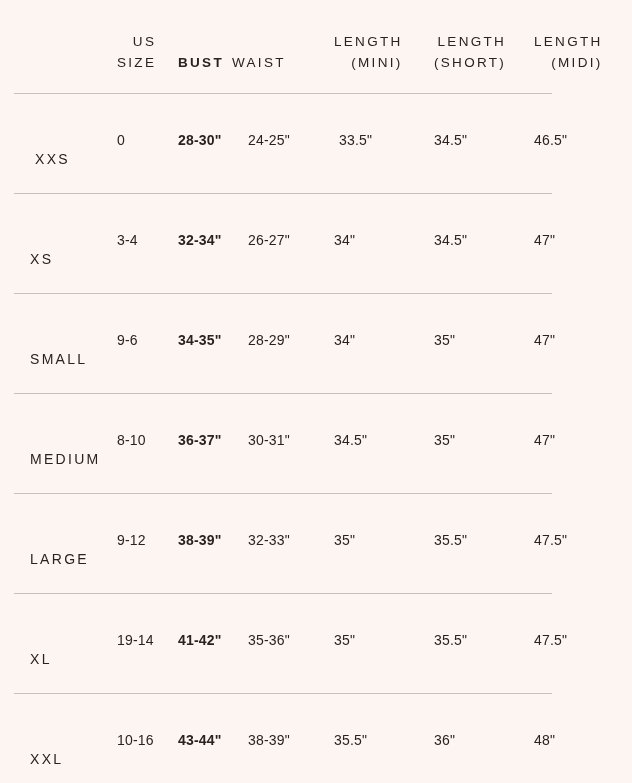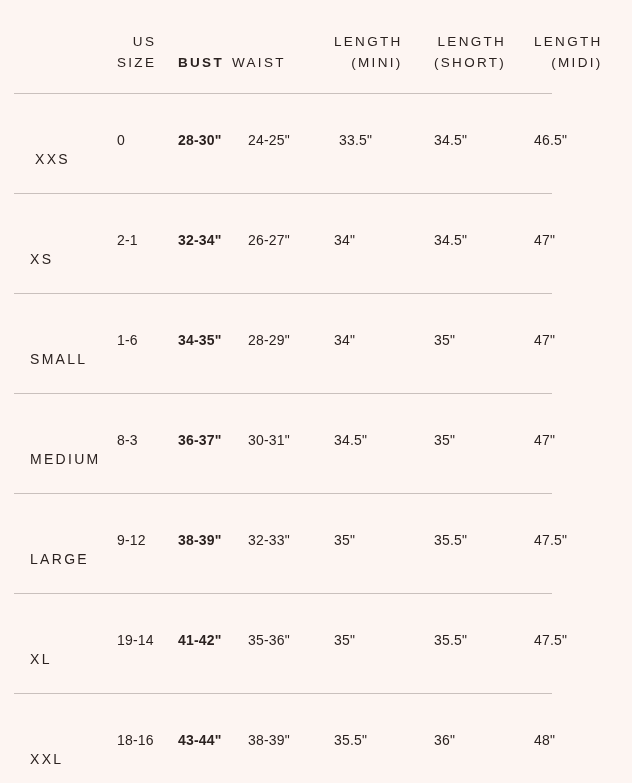--- a/index.html
+++ b/index.html
@@ -111,41 +111,41 @@
     <div class="rcell data col-us">0</div>
     <div class="rcell data col-bust">28-30"</div>
     <div class="rcell data col-waist">24-25"</div>
     <div class="rcell data col-mini">33.5"</div>
     <div class="rcell data col-short">34.5"</div>
     <div class="rcell data col-midi">46.5"</div>
   </div>
 
   <div class="chart-row">
     <div class="rcell size-label col-size">XS</div>
-    <div class="rcell data col-us">2-1</div>
+    <div class="rcell data col-us">3-4</div>
     <div class="rcell data col-bust">32-34"</div>
     <div class="rcell data col-waist">26-27"</div>
     <div class="rcell data col-mini">34"</div>
     <div class="rcell data col-short">34.5"</div>
     <div class="rcell data col-midi">47"</div>
   </div>
 
   <div class="chart-row">
     <div class="rcell size-label col-size">SMALL</div>
-    <div class="rcell data col-us">1-6</div>
+    <div class="rcell data col-us">9-6</div>
     <div class="rcell data col-bust">34-35"</div>
     <div class="rcell data col-waist">28-29"</div>
     <div class="rcell data col-mini">34"</div>
     <div class="rcell data col-short">35"</div>
     <div class="rcell data col-midi">47"</div>
   </div>
 
   <div class="chart-row">
     <div class="rcell size-label col-size">MEDIUM</div>
-    <div class="rcell data col-us">8-3</div>
+    <div class="rcell data col-us">8-10</div>
     <div class="rcell data col-bust">36-37"</div>
     <div class="rcell data col-waist">30-31"</div>
     <div class="rcell data col-mini">34.5"</div>
     <div class="rcell data col-short">35"</div>
     <div class="rcell data col-midi">47"</div>
   </div>
 
   <div class="chart-row">
     <div class="rcell size-label col-size">LARGE</div>
     <div class="rcell data col-us">9-12</div>
@@ -161,21 +161,21 @@
     <div class="rcell data col-us">19-14</div>
     <div class="rcell data col-bust">41-42"</div>
     <div class="rcell data col-waist">35-36"</div>
     <div class="rcell data col-mini">35"</div>
     <div class="rcell data col-short">35.5"</div>
     <div class="rcell data col-midi">47.5"</div>
   </div>
 
   <div class="chart-row">
     <div class="rcell size-label col-size">XXL</div>
-    <div class="rcell data col-us">18-16</div>
+    <div class="rcell data col-us">10-16</div>
     <div class="rcell data col-bust">43-44"</div>
     <div class="rcell data col-waist">38-39"</div>
     <div class="rcell data col-mini">35.5"</div>
     <div class="rcell data col-short">36"</div>
     <div class="rcell data col-midi">48"</div>
   </div>
 
 </div>
 
 </body></html>

